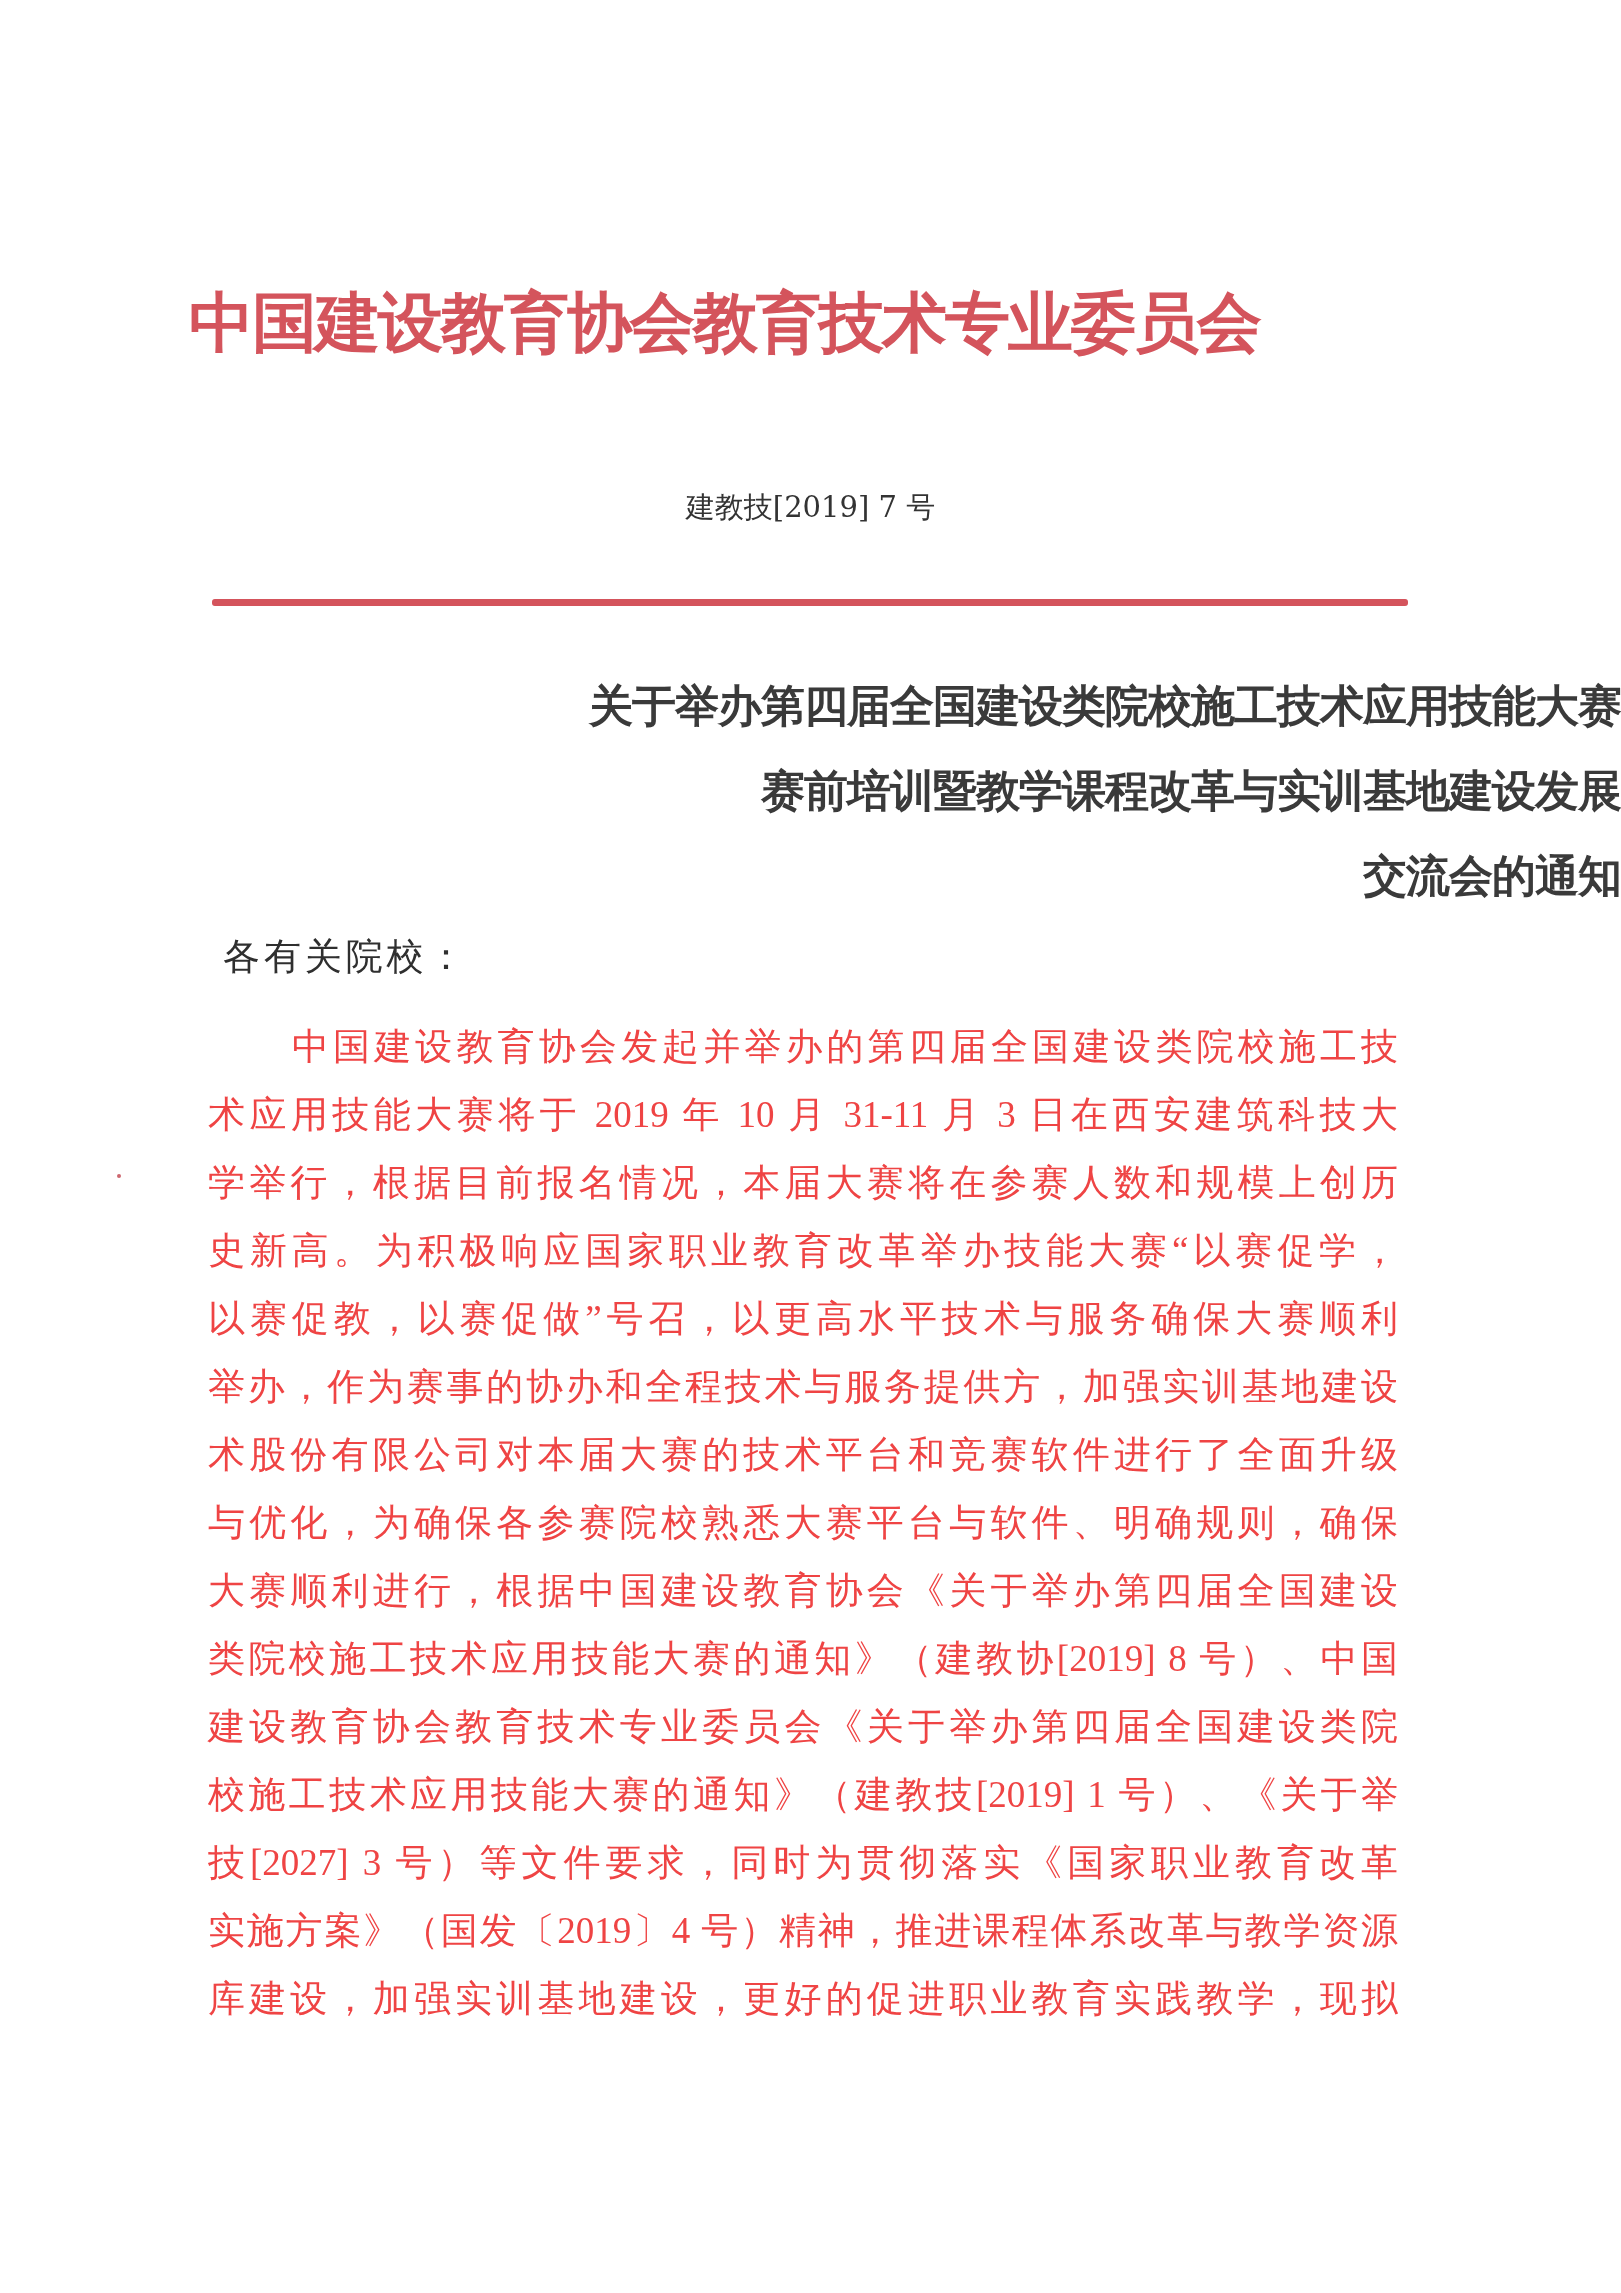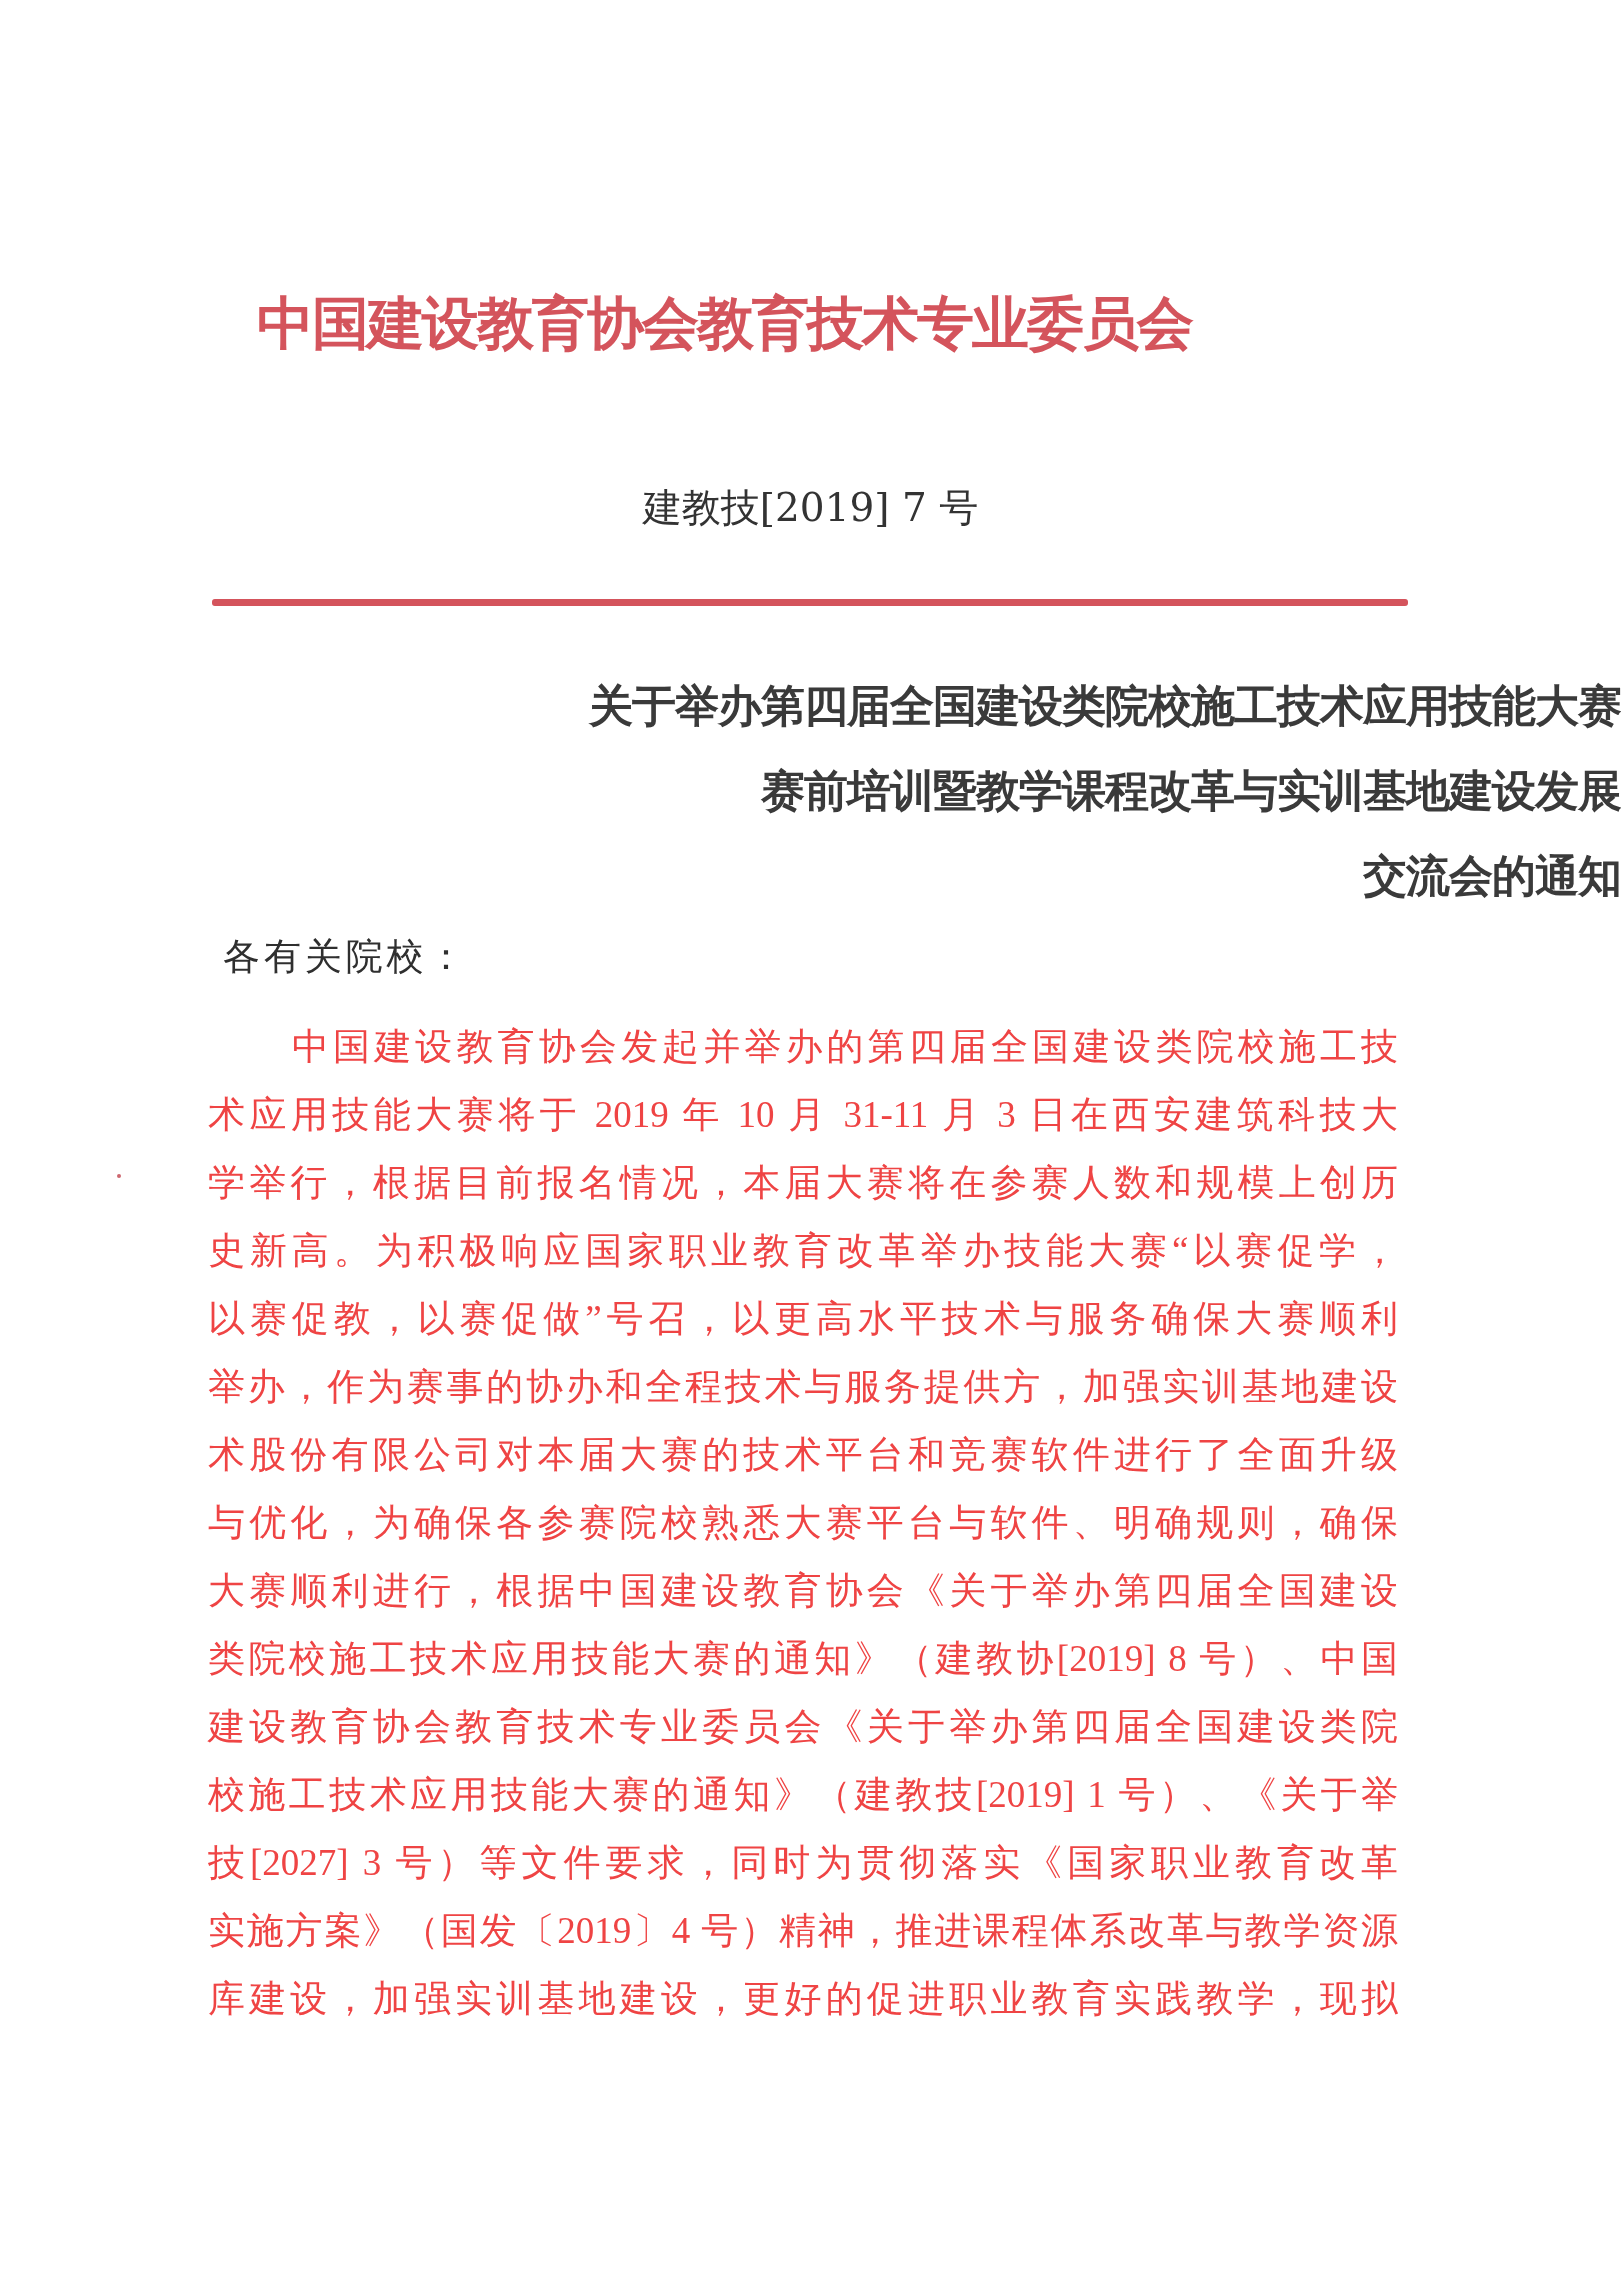--- a/index.html
+++ b/index.html
@@ -21,33 +21,33 @@
     width: 1621px;
     height: 2294px;
   }
   .org-header {
     position: absolute;
     left: 0;
     top: 284px;
     width: 1449px;
     text-align: center;
     font-family: "DejaVu Sans", "Liberation Sans", sans-serif;
-    font-size: 57px;
+    font-size: 65px;
     font-weight: bold;
     letter-spacing: -2px;
     line-height: 78px;
     color: #d4545c;
   }
   .doc-number {
     position: absolute;
     left: 0;
     top: 480px;
     width: 1621px;
     text-align: center;
-    font-size: 39px;
+    font-size: 29px;
     line-height: 55px;
     color: #333333;
   }
   .red-rule {
     position: absolute;
     left: 212px;
     top: 599px;
     width: 1196px;
     height: 6.9px;
     background: #d4545c;

